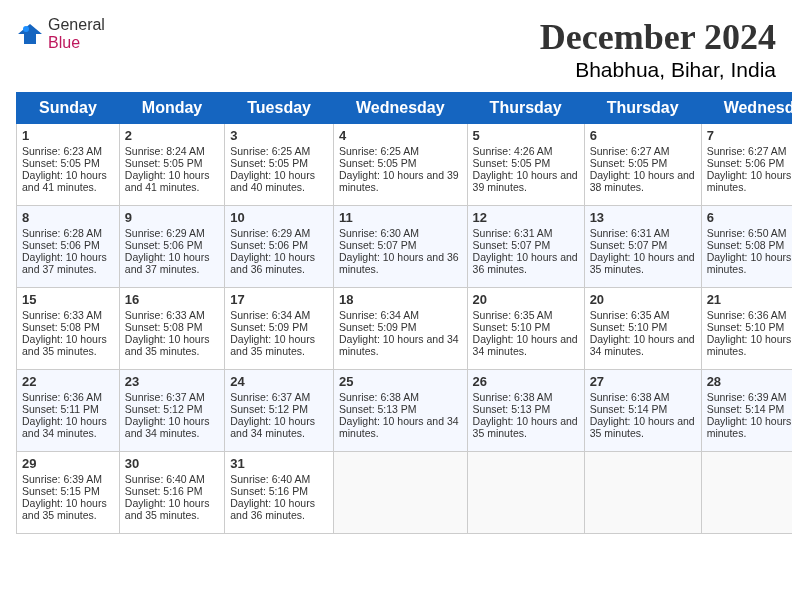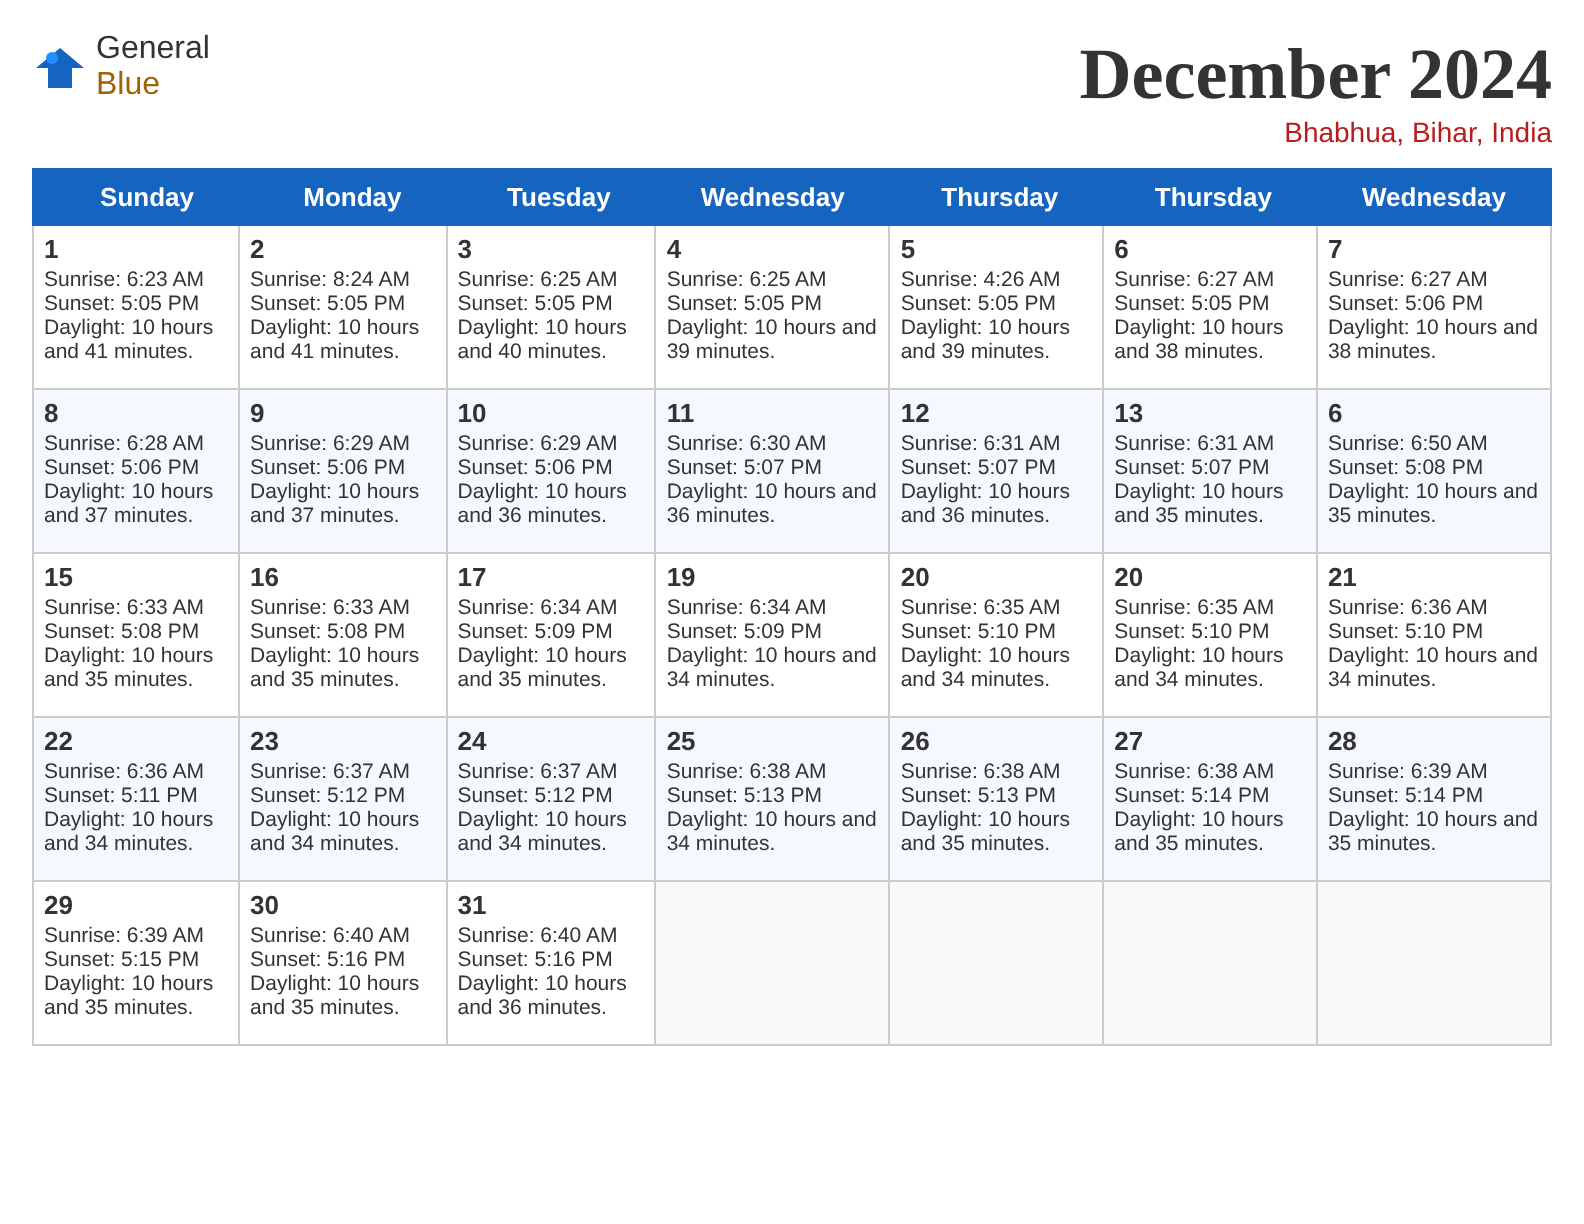--- a/index.html
+++ b/index.html
@@ -14,50 +14,50 @@
       display: flex;
       justify-content: space-between;
       align-items: flex-start;
       margin-bottom: 10px;
     }
     .logo {
       display: flex;
       align-items: center;
     }
     .logo-general { color: #333; }
-    .logo-blue { color: #a16207; }
+    .logo-blue { color: #be185d; }
     .logo-icon {
       width: 28px;
       height: 28px;
       margin-right: 4px;
     }
     .title-block {
       text-align: right;
     }
     .calendar-title {
       font-size: 36px;
       font-weight: bold;
       color: #333;
       font-family: Liberation Serif, serif;
     }
     .calendar-subtitle {
-      font-size: 14px;
-      color: #b91c1c;
+      font-size: 21px;
+      color: #000000;
     }
     .calendar {
       width: 100%;
       border-collapse: collapse;
       border: 1px solid #ccc;
     }
     .calendar th {
       background-color: #1565c0;
       color: #fff;
-      text-align: right;
+      text-align: center;
       padding: 6px 22px;
-      font-size: 13px;
+      font-size: 16px;
       border: 1px solid #1565c0;
     }
     .calendar td {
       vertical-align: top;
       padding: 4px 5px;
       border: 1px solid #ccc;
       font-size: 10.5px;
       color: #333;
       width: calc(100% / 7);
       background: #fff;
@@ -214,21 +214,21 @@
           <div>Sunset: 5:08 PM</div>
           <div>Daylight: 10 hours and 35 minutes.</div>
         </td>
         <td>
           <span class="day-num">17</span>
           <div>Sunrise: 6:34 AM</div>
           <div>Sunset: 5:09 PM</div>
           <div>Daylight: 10 hours and 35 minutes.</div>
         </td>
         <td>
-          <span class="day-num">19</span>
+          <span class="day-num">18</span>
           <div>Sunrise: 6:34 AM</div>
           <div>Sunset: 5:09 PM</div>
           <div>Daylight: 10 hours and 34 minutes.</div>
         </td>
         <td>
           <span class="day-num">20</span>
           <div>Sunrise: 6:35 AM</div>
           <div>Sunset: 5:10 PM</div>
           <div>Daylight: 10 hours and 34 minutes.</div>
         </td>

